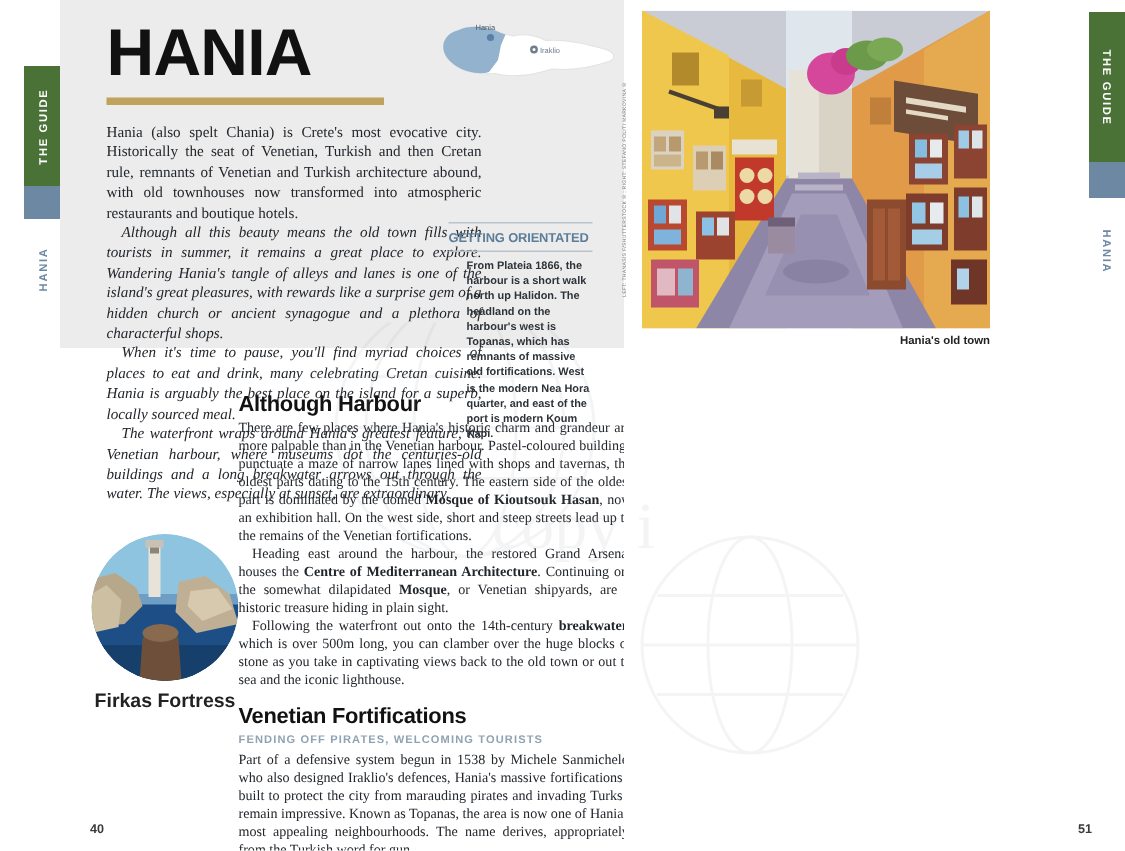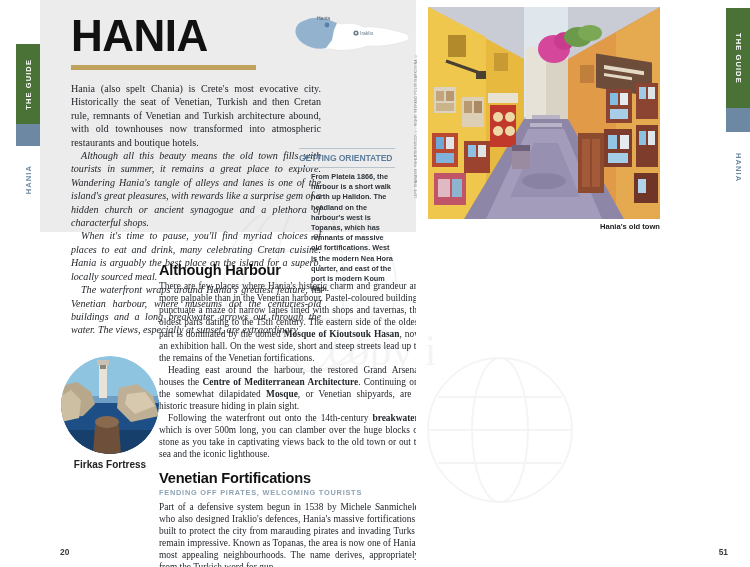--- a/index.html
+++ b/index.html
@@ -56,21 +56,21 @@
   }
   .go-body{font-size:7.3px;line-height:10.2px;color:#2c3238;font-weight:bold;margin-left:12px;}
 
   
   .circ{
     position:absolute;left:21px;top:356px;width:98px;height:98px;border-radius:50%;
     overflow:hidden;
   }
   .circ-cap{
     position:absolute;left:21px;top:459px;width:98px;text-align:center;
-    font-size:10px;font-weight:bold;color:#222;
+    font-size:13px;font-weight:bold;color:#222;
   }
 
   
   .col-left{
     position:absolute;left:119px;top:262px;width:262px;
   }
   h2.sec{
     margin:0 0 2px 0;font-size:14.6px;font-weight:bold;color:#111;letter-spacing:-0.2px;
   }
   .kicker{
@@ -206,21 +206,21 @@
 
       <div class="gap"></div>
 
       <h2 class="sec">Venetian Fortifications</h2>
       <div class="kicker">FENDING OFF PIRATES, WELCOMING TOURISTS</div>
       <div class="body" id="vf-body">
           <p>Part of a defensive system begun in 1538 by Michele Sanmichele, who also designed Iraklio's defences, Hania's massive fortifications - built to protect the city from marauding pirates and invading Turks - remain impressive. Known as Topanas, the area is now one of Hania's most appealing neighbourhoods. The name derives, appropriately, from the Turkish word for gun.</p>
         </div>
     </div>
 
-    <div class="pnum pnum-l">20</div>
+    <div class="pnum pnum-l">40</div>
   </div>
 
   <div class="right-page">
 
     <div class="photo">
       <svg viewBox="0 0 232 212" width="232" height="212">
         <rect width="232" height="212" fill="#c9ccd4"></rect>
 
         <rect x="96" y="0" width="44" height="110" fill="#dfe6ec"></rect>
 

